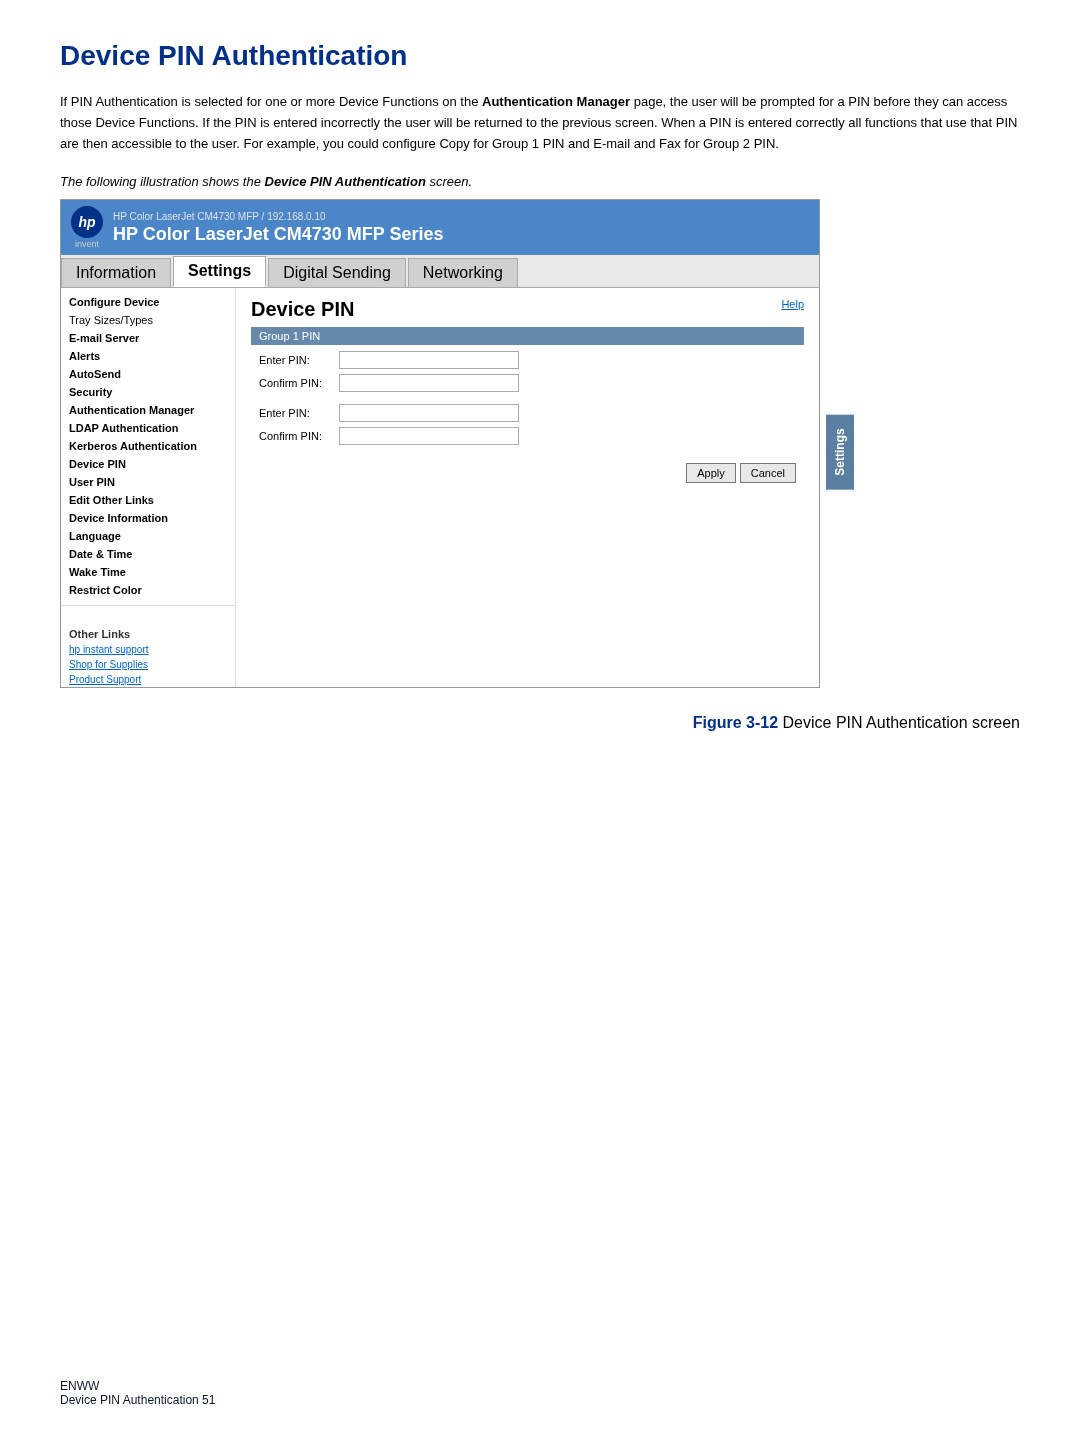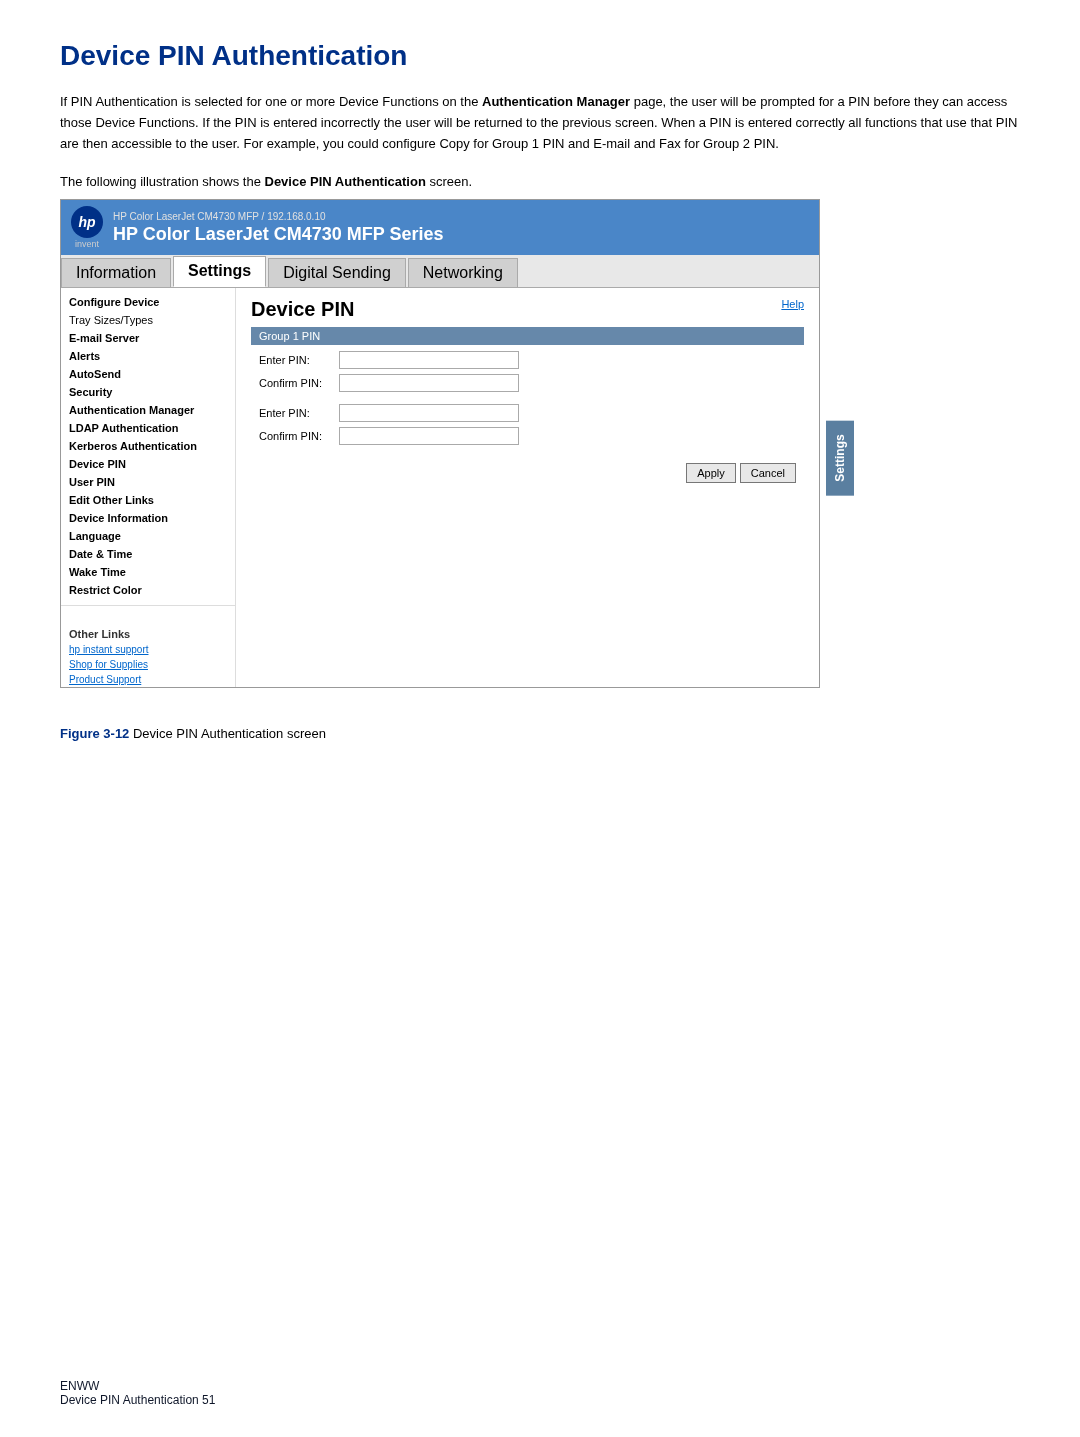--- a/index.html
+++ b/index.html
@@ -31,31 +31,32 @@
       color: #000;
     }
 
     .intro-text strong {
       font-weight: bold;
     }
 
     .illustration-label {
       font-size: 13px;
       margin-bottom: 10px;
+      font-style: italic;
     }
 
     .illustration-label strong {
       font-weight: bold;
     }
 
     
     .browser-frame {
       border: 1px solid #999;
       width: 760px;
-      margin-bottom: 28px;
+      margin-bottom: 16px;
     }
 
     .browser-header {
       background: #4a86c8;
       padding: 6px 10px;
       display: flex;
       align-items: center;
       gap: 10px;
     }
 
@@ -246,23 +247,24 @@
       background: #e8e8e8;
       cursor: pointer;
     }
 
     .browser-frame-container {
       position: relative;
     }
 
     
     .figure-caption {
-      font-size: 13px;
+      font-size: 16px;
       margin-top: 10px;
       margin-bottom: 40px;
+      text-align: right;
     }
 
     .figure-caption .figure-label {
       color: #003087;
       font-weight: bold;
     }
 
     
     .page-footer {
       position: fixed;

